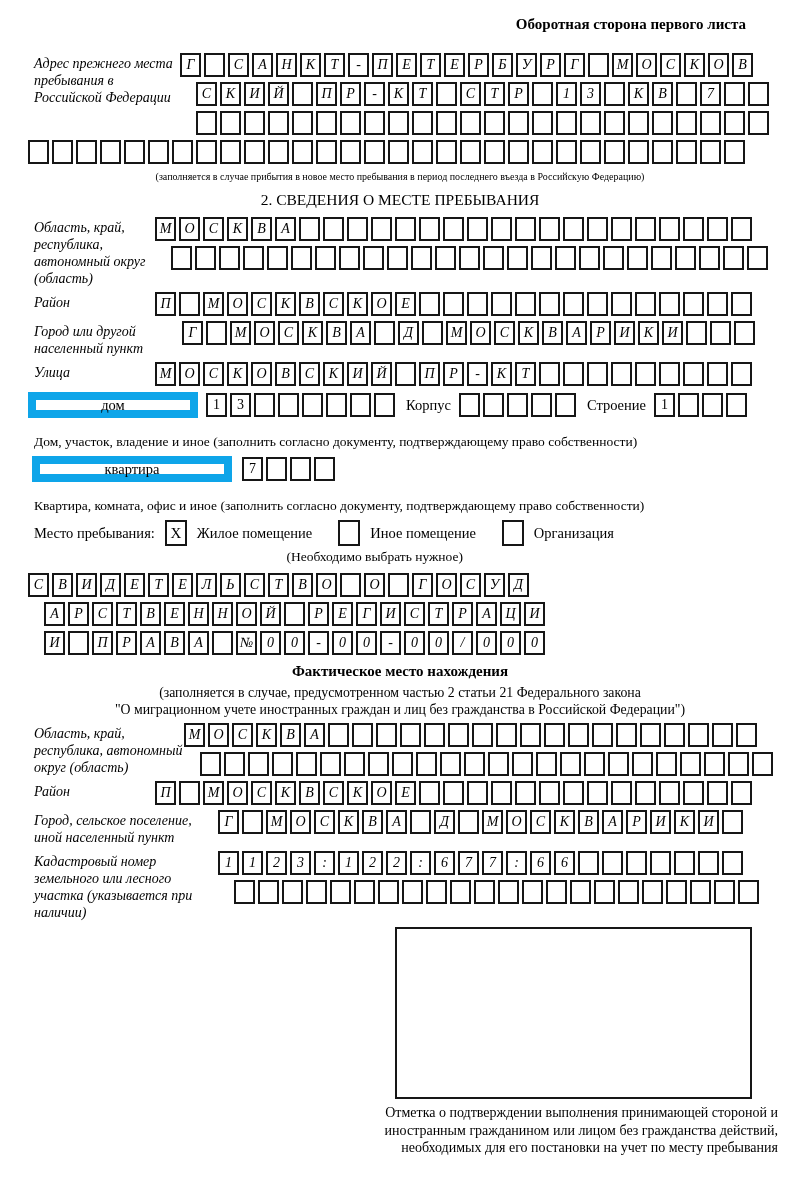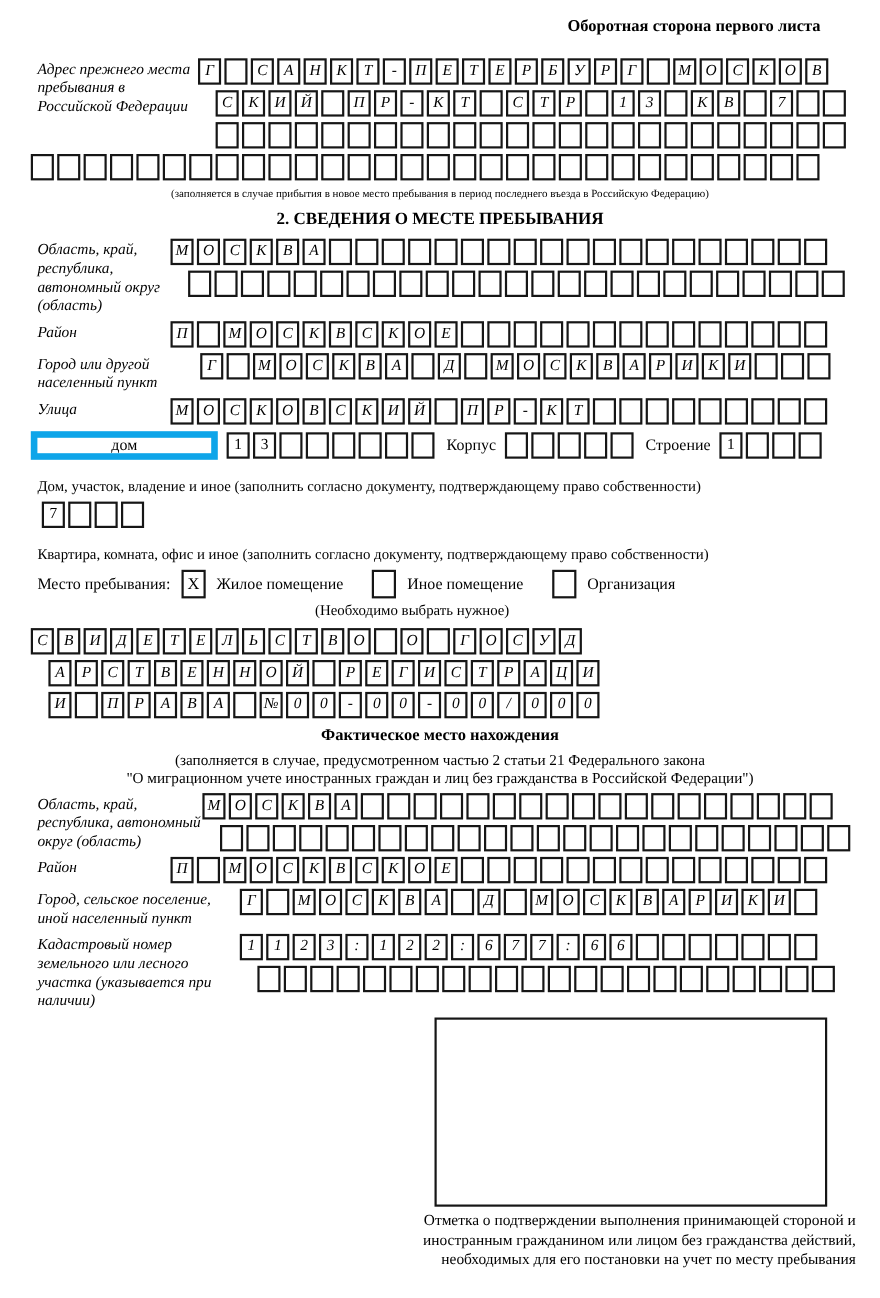--- a/index.html
+++ b/index.html
@@ -24,26 +24,26 @@
   .cells{font-size:0;white-space:nowrap;line-height:0;}
   .cells + .cells{margin-top:5px;padding-left:16px;}
   .cell{display:inline-block;box-sizing:border-box;width:21px;height:24px;margin-right:3px;
         border:2px solid #161616;text-align:center;font-size:14px;line-height:20px;
         font-family:"Liberation Serif", serif;vertical-align:top;background:#fff;}
   .rows{flex:none;}
 
   .fullrow{margin-top:5px;}
   .center-note{text-align:center;font-size:10px;line-height:16px;margin-top:5px;}
 
-  .sec-title{text-align:center;font-size:15.5px;font-weight:bold;margin:6px 0 8px 0;}
+  .sec-title{text-align:center;font-size:15.5px;font-weight:normal;margin:6px 0 8px 0;}
 
   .block{margin-top:5px;}
 
   .house-row{display:flex;align-items:center;margin-top:6px;}
-  .wide-box{box-sizing:border-box;height:26px;border:6px solid #0ea5e9;display:flex;
+  .wide-box{box-sizing:border-box;height:26px;border:8px solid #0ea5e9;display:flex;
             align-items:center;justify-content:center;font-size:14.5px;flex:none;background:#fff;}
   .w-dom{width:170px;}
   .w-kv{width:200px;margin-left:4px;}
   .inline-label{font-size:14.5px;margin:0 8px;flex:none;}
   .gap8{margin-left:8px;}
   .gap10{margin-left:10px;}
 
   .small-note{font-size:13.5px;line-height:16px;padding-left:6px;margin-top:16px;}
 
   .stay-row{display:flex;align-items:center;margin-top:6px;padding-left:6px;}
@@ -110,20 +110,23 @@
     </div>
     <div class="cells gap8"><span class="cell">1</span><span class="cell">3</span><span class="cell"></span><span class="cell"></span><span class="cell"></span><span class="cell"></span><span class="cell"></span><span class="cell"></span></div>
     <div class="inline-label">Корпус</div>
     <div class="cells"><span class="cell"></span><span class="cell"></span><span class="cell"></span><span class="cell"></span><span class="cell"></span></div>
     <div class="inline-label">Строение</div>
     <div class="cells"><span class="cell">1</span><span class="cell"></span><span class="cell"></span><span class="cell"></span></div>
   </div>
   <div class="small-note">Дом, участок, владение и иное (заполнить согласно документу, подтверждающему право собственности)</div>
 
   <div class="house-row">
+    <div class="wide-box w-kv">
+      <span>квартира</span>
+    </div>
     <div class="cells gap10"><span class="cell">7</span><span class="cell"></span><span class="cell"></span><span class="cell"></span></div>
   </div>
   <div class="small-note">Квартира, комната, офис и иное (заполнить согласно документу, подтверждающему право собственности)</div>
 
   <div class="stay-row">
     <span class="stay-label">Место пребывания:</span>
     <span class="opt-box">X</span>
     <span class="opt-label">Жилое помещение</span>
     <span class="opt-box"></span>
     <span class="opt-label">Иное помещение</span>

